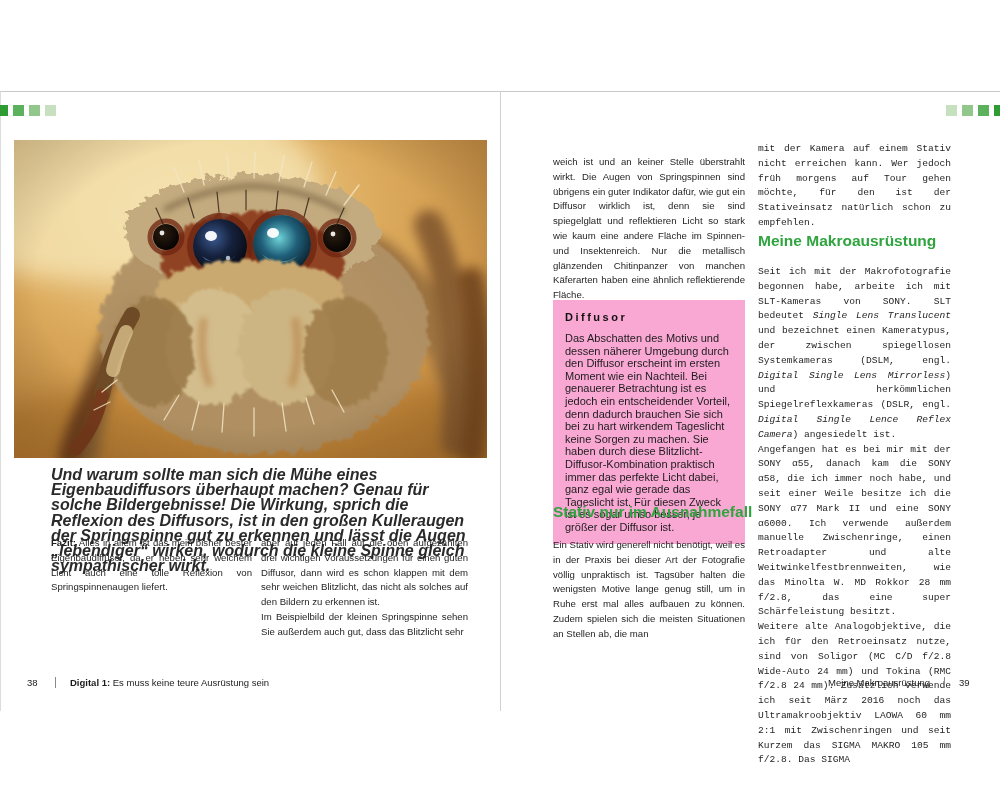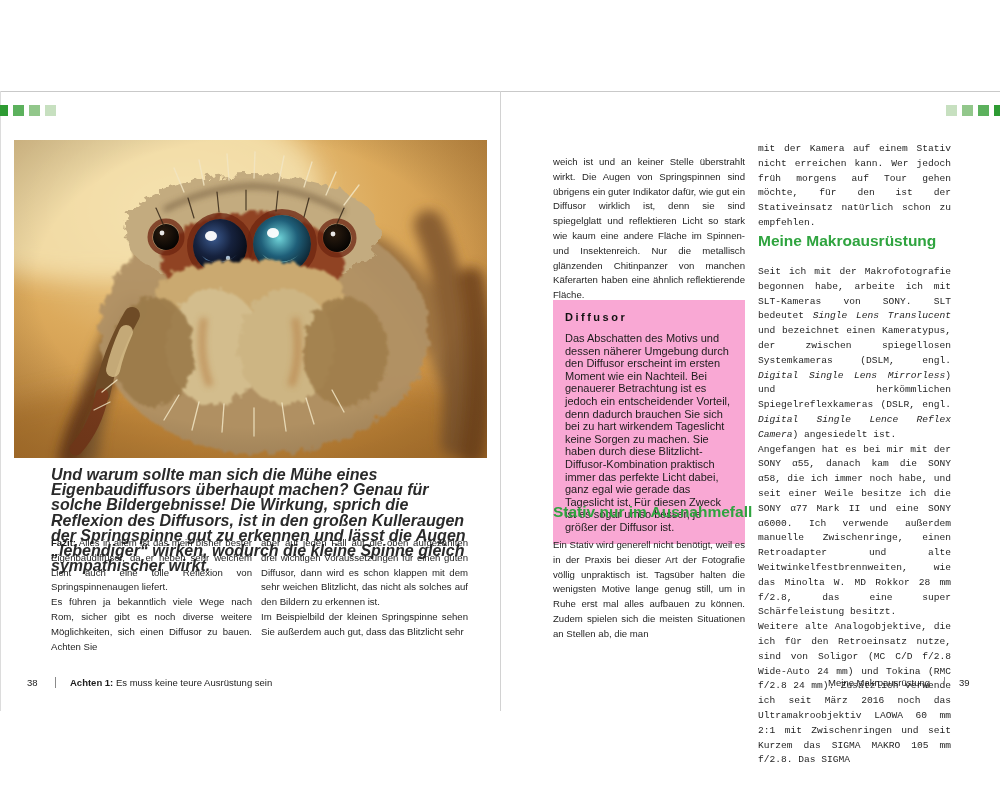--- a/index.html
+++ b/index.html
@@ -225,31 +225,30 @@
       </g>
 
       <rect width="473" height="318" fill="url(#vig)"></rect>
     </svg>
   </div>
 
   <div class="abs caption">Und warum sollte man sich die Mühe eines Eigenbaudiffusors überhaupt machen? Genau für solche Bildergebnisse! Die Wirkung, sprich die Reflexion des Diffusors, ist in den großen Kulleraugen der Springspinne gut zu erkennen und lässt die Augen „lebendiger“ wirken, wodurch die kleine Spinne gleich sympathischer wirkt.</div>
 
   <div class="abs body-col lcol1">
     <p><span class="b">Fazit:</span><span> Alles in allem ist das mein bisher bester Eigenbaudiffusor, da er neben sehr weichem Licht auch eine tolle Reflexion von Springspinnenaugen liefert.</span></p>
-    <p>Es führen ja bekanntlich viele Wege nach Rom, sicher gibt es noch diverse weitere Möglichkeiten, sich einen Diffusor zu bauen. Achten Sie</p>
   </div>
   <div class="abs body-col lcol2">
     <p>aber auf jeden Fall auf die oben aufgezählten drei wichtigen Voraussetzungen für einen guten Diffusor, dann wird es schon klappen mit dem sehr weichen Blitzlicht, das nicht als solches auf den Bildern zu erkennen ist.</p>
     <p>Im Beispielbild der kleinen Springspinne sehen Sie außerdem auch gut, dass das Blitzlicht sehr</p>
   </div>
 
   <div class="abs footer footer-left">
     <span class="fnum">38</span>
     <span class="fbar"></span>
-    <span class="ftext"><span class="b">Achten 1:</span><span> Es muss keine teure Ausrüstung sein</span></span>
+    <span class="ftext"><span class="b">Digital 1:</span><span> Es muss keine teure Ausrüstung sein</span></span>
   </div>
 </div>
 
 <div>
 
   <div class="abs body-col rcol1 r1p1">
     <p>weich ist und an keiner Stelle überstrahlt wirkt. Die Augen von Springspinnen sind übrigens ein guter Indikator dafür, wie gut ein Diffusor wirklich ist, denn sie sind spiegelglatt und reflektieren Licht so stark wie kaum eine andere Fläche im Spinnen- und Insektenreich. Nur die metallisch glänzenden Chitinpanzer von manchen Käferarten haben eine ähnlich reflektierende Fläche.</p>
   </div>
 
   <div class="abs infobox">

